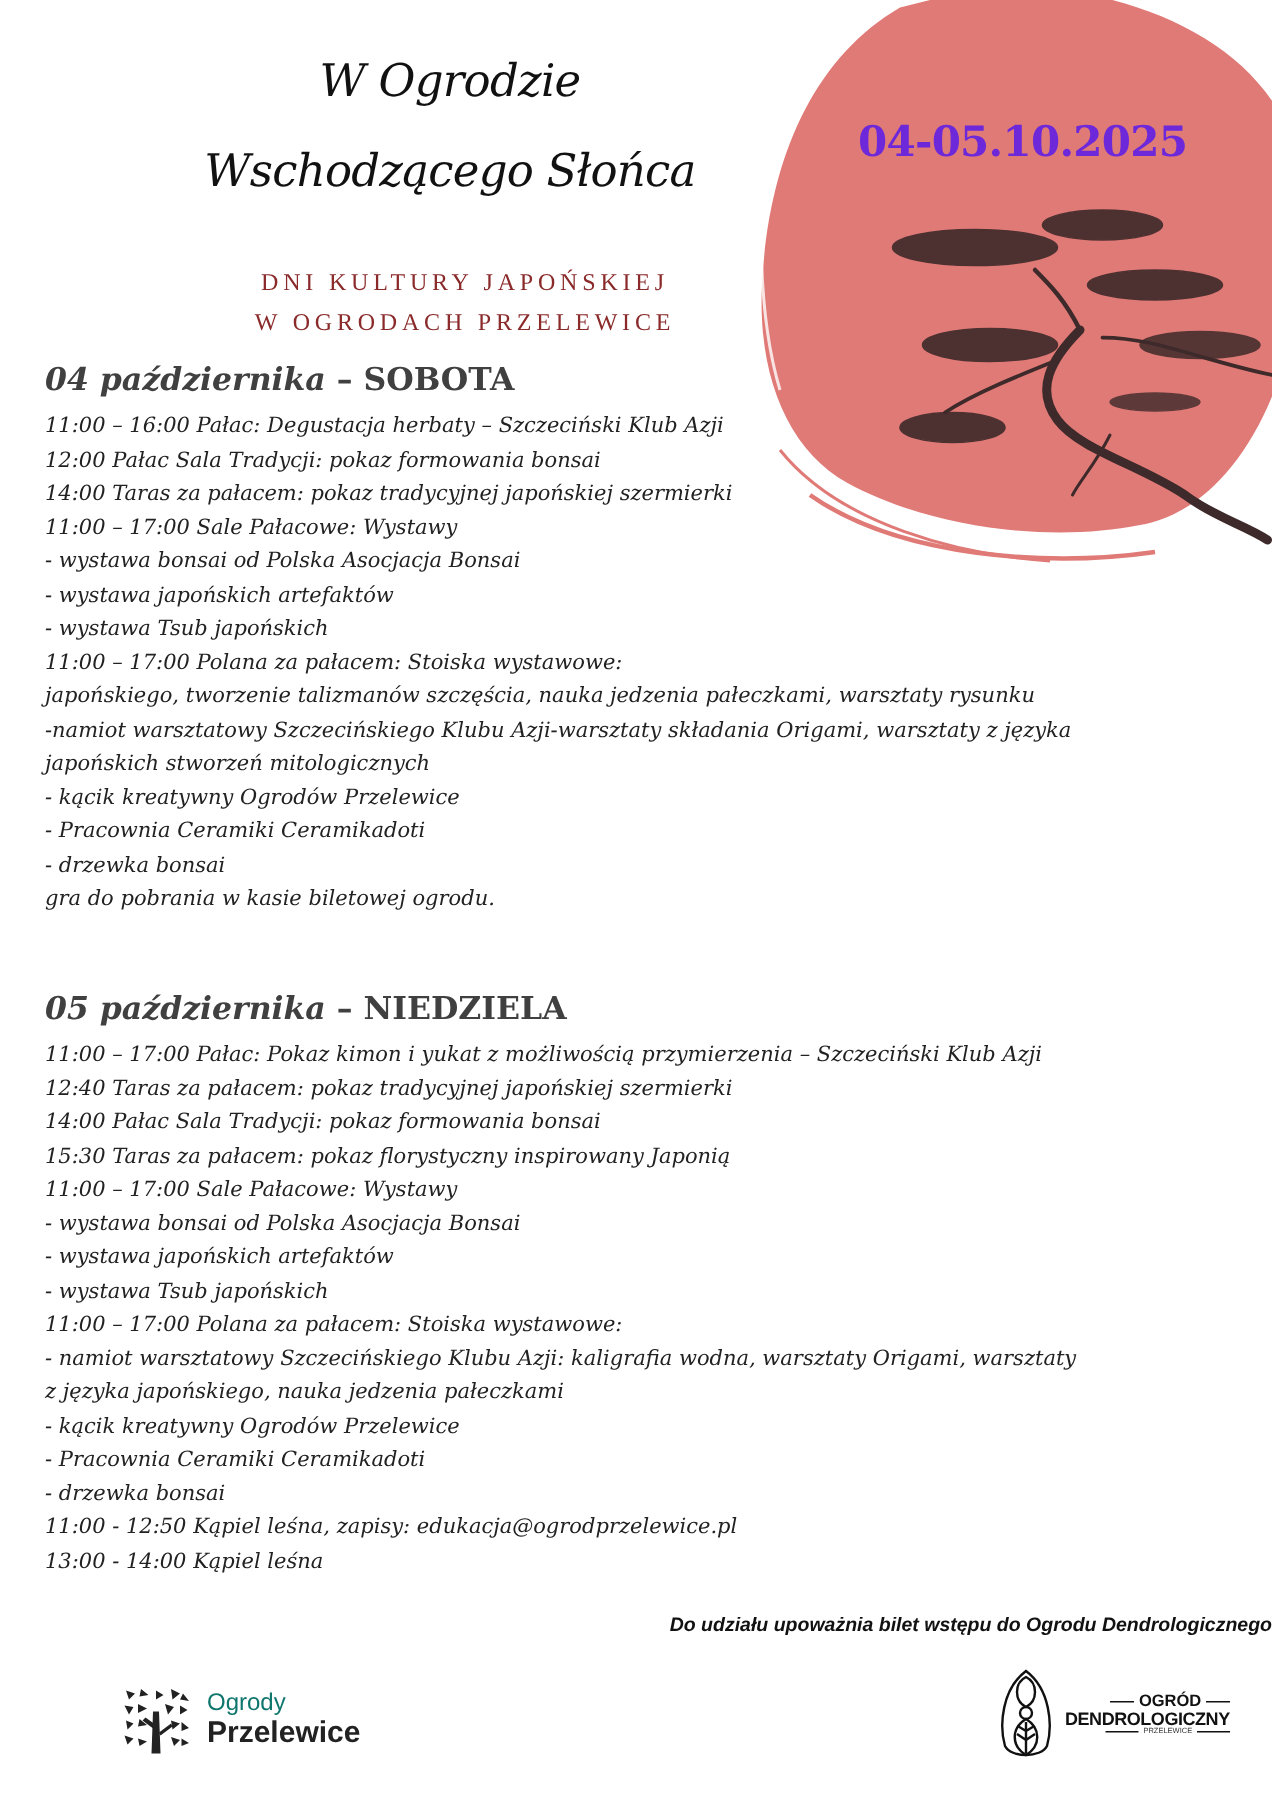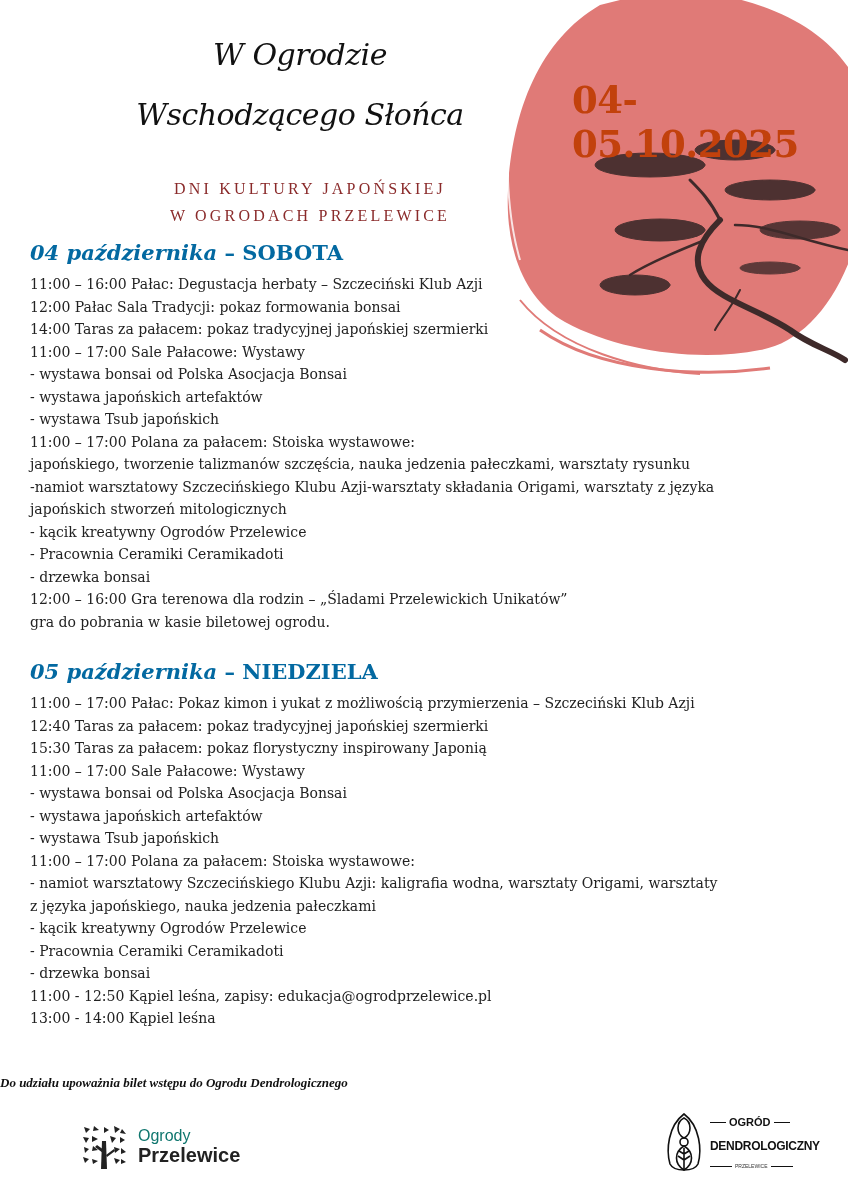--- a/index.html
+++ b/index.html
@@ -16,48 +16,48 @@
   .title .l2 { display: block; margin-top: 10px; }
 
   .subtitle {
     position: absolute; left: 60px; top: 175px; width: 500px; text-align: center;
     font-family: "Liberation Serif", serif; font-size: 16px; line-height: 27px;
     letter-spacing: 3.2px; color: #8a2a2a;
   }
 
   .date {
     position: absolute; left: 572px; top: 78px;
-    font-family: "DejaVu Serif", serif; font-weight: bold; font-size: 37px; color: #c2410c;
+    font-family: "DejaVu Serif", serif; font-weight: bold; font-size: 28px; color: #6d28d9;
     letter-spacing: -0.5px;
   }
 
   .day-heading {
     position: absolute; left: 30px;
-    font-family: "DejaVu Serif", serif; font-weight: bold; font-size: 21px; color: #0369a1;
+    font-family: "DejaVu Serif", serif; font-weight: bold; font-size: 21px; color: #404040;
   }
   .day-heading .it { font-style: italic; }
 
   .lines { position: absolute; left: 30px; width: 800px; }
   .line {
-    font-family: "DejaVu Serif", serif; font-size: 14px;
+    font-family: "DejaVu Serif", serif; font-style: italic; font-size: 14px;
     line-height: 22.5px; color: #222; white-space: nowrap;
   }
 
   .footer-note {
-    position: absolute; left: 0; top: 1075px; width: 848px; text-align: left;
-    font-family: Liberation Serif, serif; font-style: italic; font-weight: bold; font-size: 13px; color: #111;
+    position: absolute; left: 0; top: 1075px; width: 848px; text-align: right;
+    font-family: Liberation Sans, sans-serif; font-style: italic; font-weight: bold; font-size: 13px; color: #111;
   }
 
   .logo-left { position: absolute; left: 80px; top: 1123px; display: flex; align-items: center; gap: 10px; }
   .logo-left .txt { display: flex; flex-direction: column; line-height: 1.05; }
   .logo-left .t1 { font-family: "Liberation Sans", sans-serif; font-size: 16px; color: #0f766e; }
   .logo-left .t2 { font-family: "Liberation Sans", sans-serif; font-weight: bold; font-size: 20px; color: #222; }
 
   .logo-right { position: absolute; left: 664px; top: 1112px; display: flex; align-items: center; gap: 6px; }
-  .logo-right .txt { display: flex; flex-direction: column; align-items: flex-start; line-height: 1; gap: 12px; }
+  .logo-right .txt { display: flex; flex-direction: column; align-items: flex-end; line-height: 1; }
   .logo-right .r1 { font-family: "Liberation Sans", sans-serif; font-weight: bold; font-size: 11px; color: #111;
     display: flex; align-items: center; gap: 3px; }
   .logo-right .r1::before, .logo-right .r1::after { content: ""; display: block; width: 16px; height: 1.5px; background: #111; }
   .logo-right .r2 { font-family: "Liberation Sans", sans-serif; font-weight: bold; font-size: 12px; color: #111; letter-spacing: -0.3px; }
   .logo-right .r3 { font-family: "Liberation Sans", sans-serif; font-size: 5px; color: #333;
     display: flex; align-items: center; gap: 3px; }
   .logo-right .r3::before, .logo-right .r3::after { content: ""; display: block; width: 22px; height: 1px; background: #111; }
 </style>
 </head>
 <body>
@@ -108,30 +108,30 @@
     <div class="line">- wystawa bonsai od Polska Asocjacja Bonsai</div>
     <div class="line">- wystawa japońskich artefaktów</div>
     <div class="line">- wystawa Tsub japońskich</div>
     <div class="line">11:00 – 17:00 Polana za pałacem: Stoiska wystawowe:</div>
     <div class="line">japońskiego, tworzenie talizmanów szczęścia, nauka jedzenia pałeczkami, warsztaty rysunku</div>
     <div class="line">-namiot warsztatowy Szczecińskiego Klubu Azji-warsztaty składania Origami, warsztaty z języka</div>
     <div class="line">japońskich stworzeń mitologicznych</div>
     <div class="line">- kącik kreatywny Ogrodów Przelewice</div>
     <div class="line">- Pracownia Ceramiki Ceramikadoti</div>
     <div class="line">- drzewka bonsai</div>
-    <div class="line">12:00 – 16:00 Gra terenowa dla rodzin – „Śladami Przelewickich Unikatów”</div>
     <div class="line">gra do pobrania w kasie biletowej ogrodu.</div>
   </div>
 
 <div class="day-heading" style="top:659px">
   <span class="it">05 października</span><span> – </span><span>NIEDZIELA</span>
 </div>
 <div class="lines" style="top:692px">
     <div class="line">11:00 – 17:00 Pałac: Pokaz kimon i yukat z możliwością przymierzenia – Szczeciński Klub Azji</div>
     <div class="line">12:40 Taras za pałacem: pokaz tradycyjnej japońskiej szermierki</div>
+    <div class="line">14:00 Pałac Sala Tradycji: pokaz formowania bonsai</div>
     <div class="line">15:30 Taras za pałacem: pokaz florystyczny inspirowany Japonią</div>
     <div class="line">11:00 – 17:00 Sale Pałacowe: Wystawy</div>
     <div class="line">- wystawa bonsai od Polska Asocjacja Bonsai</div>
     <div class="line">- wystawa japońskich artefaktów</div>
     <div class="line">- wystawa Tsub japońskich</div>
     <div class="line">11:00 – 17:00 Polana za pałacem: Stoiska wystawowe:</div>
     <div class="line">- namiot warsztatowy Szczecińskiego Klubu Azji: kaligrafia wodna, warsztaty Origami, warsztaty</div>
     <div class="line">z języka japońskiego, nauka jedzenia pałeczkami</div>
     <div class="line">- kącik kreatywny Ogrodów Przelewice</div>
     <div class="line">- Pracownia Ceramiki Ceramikadoti</div>

